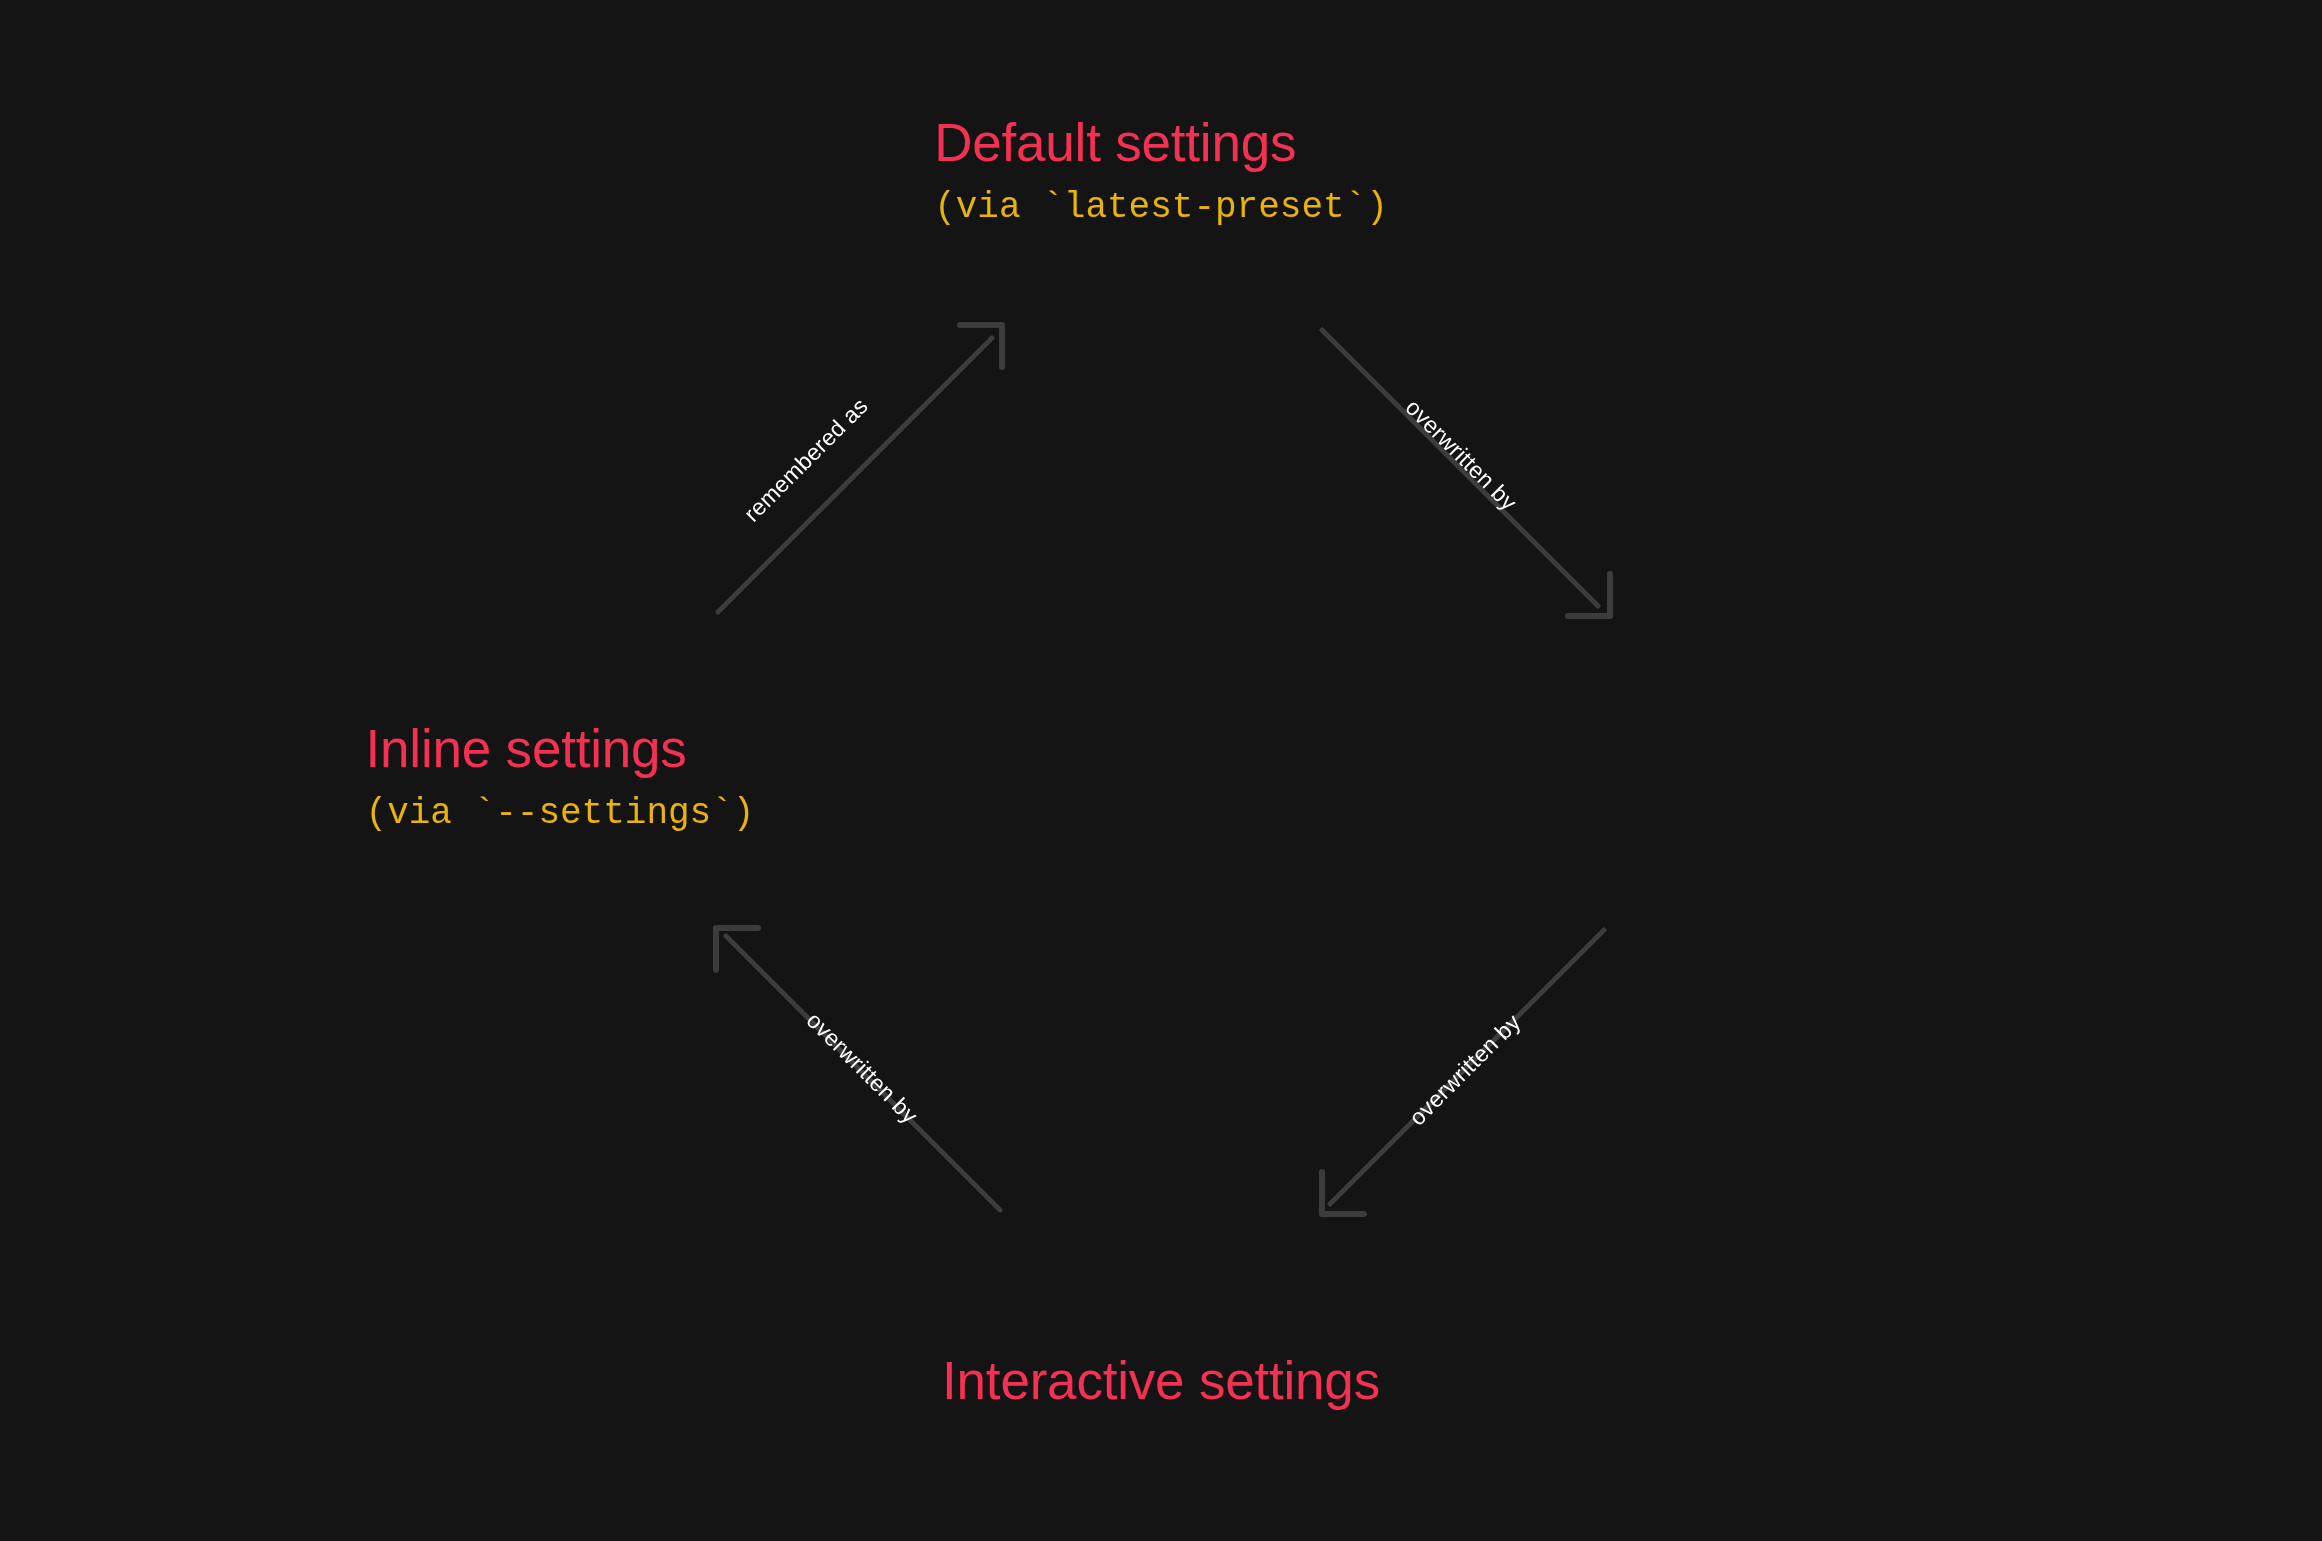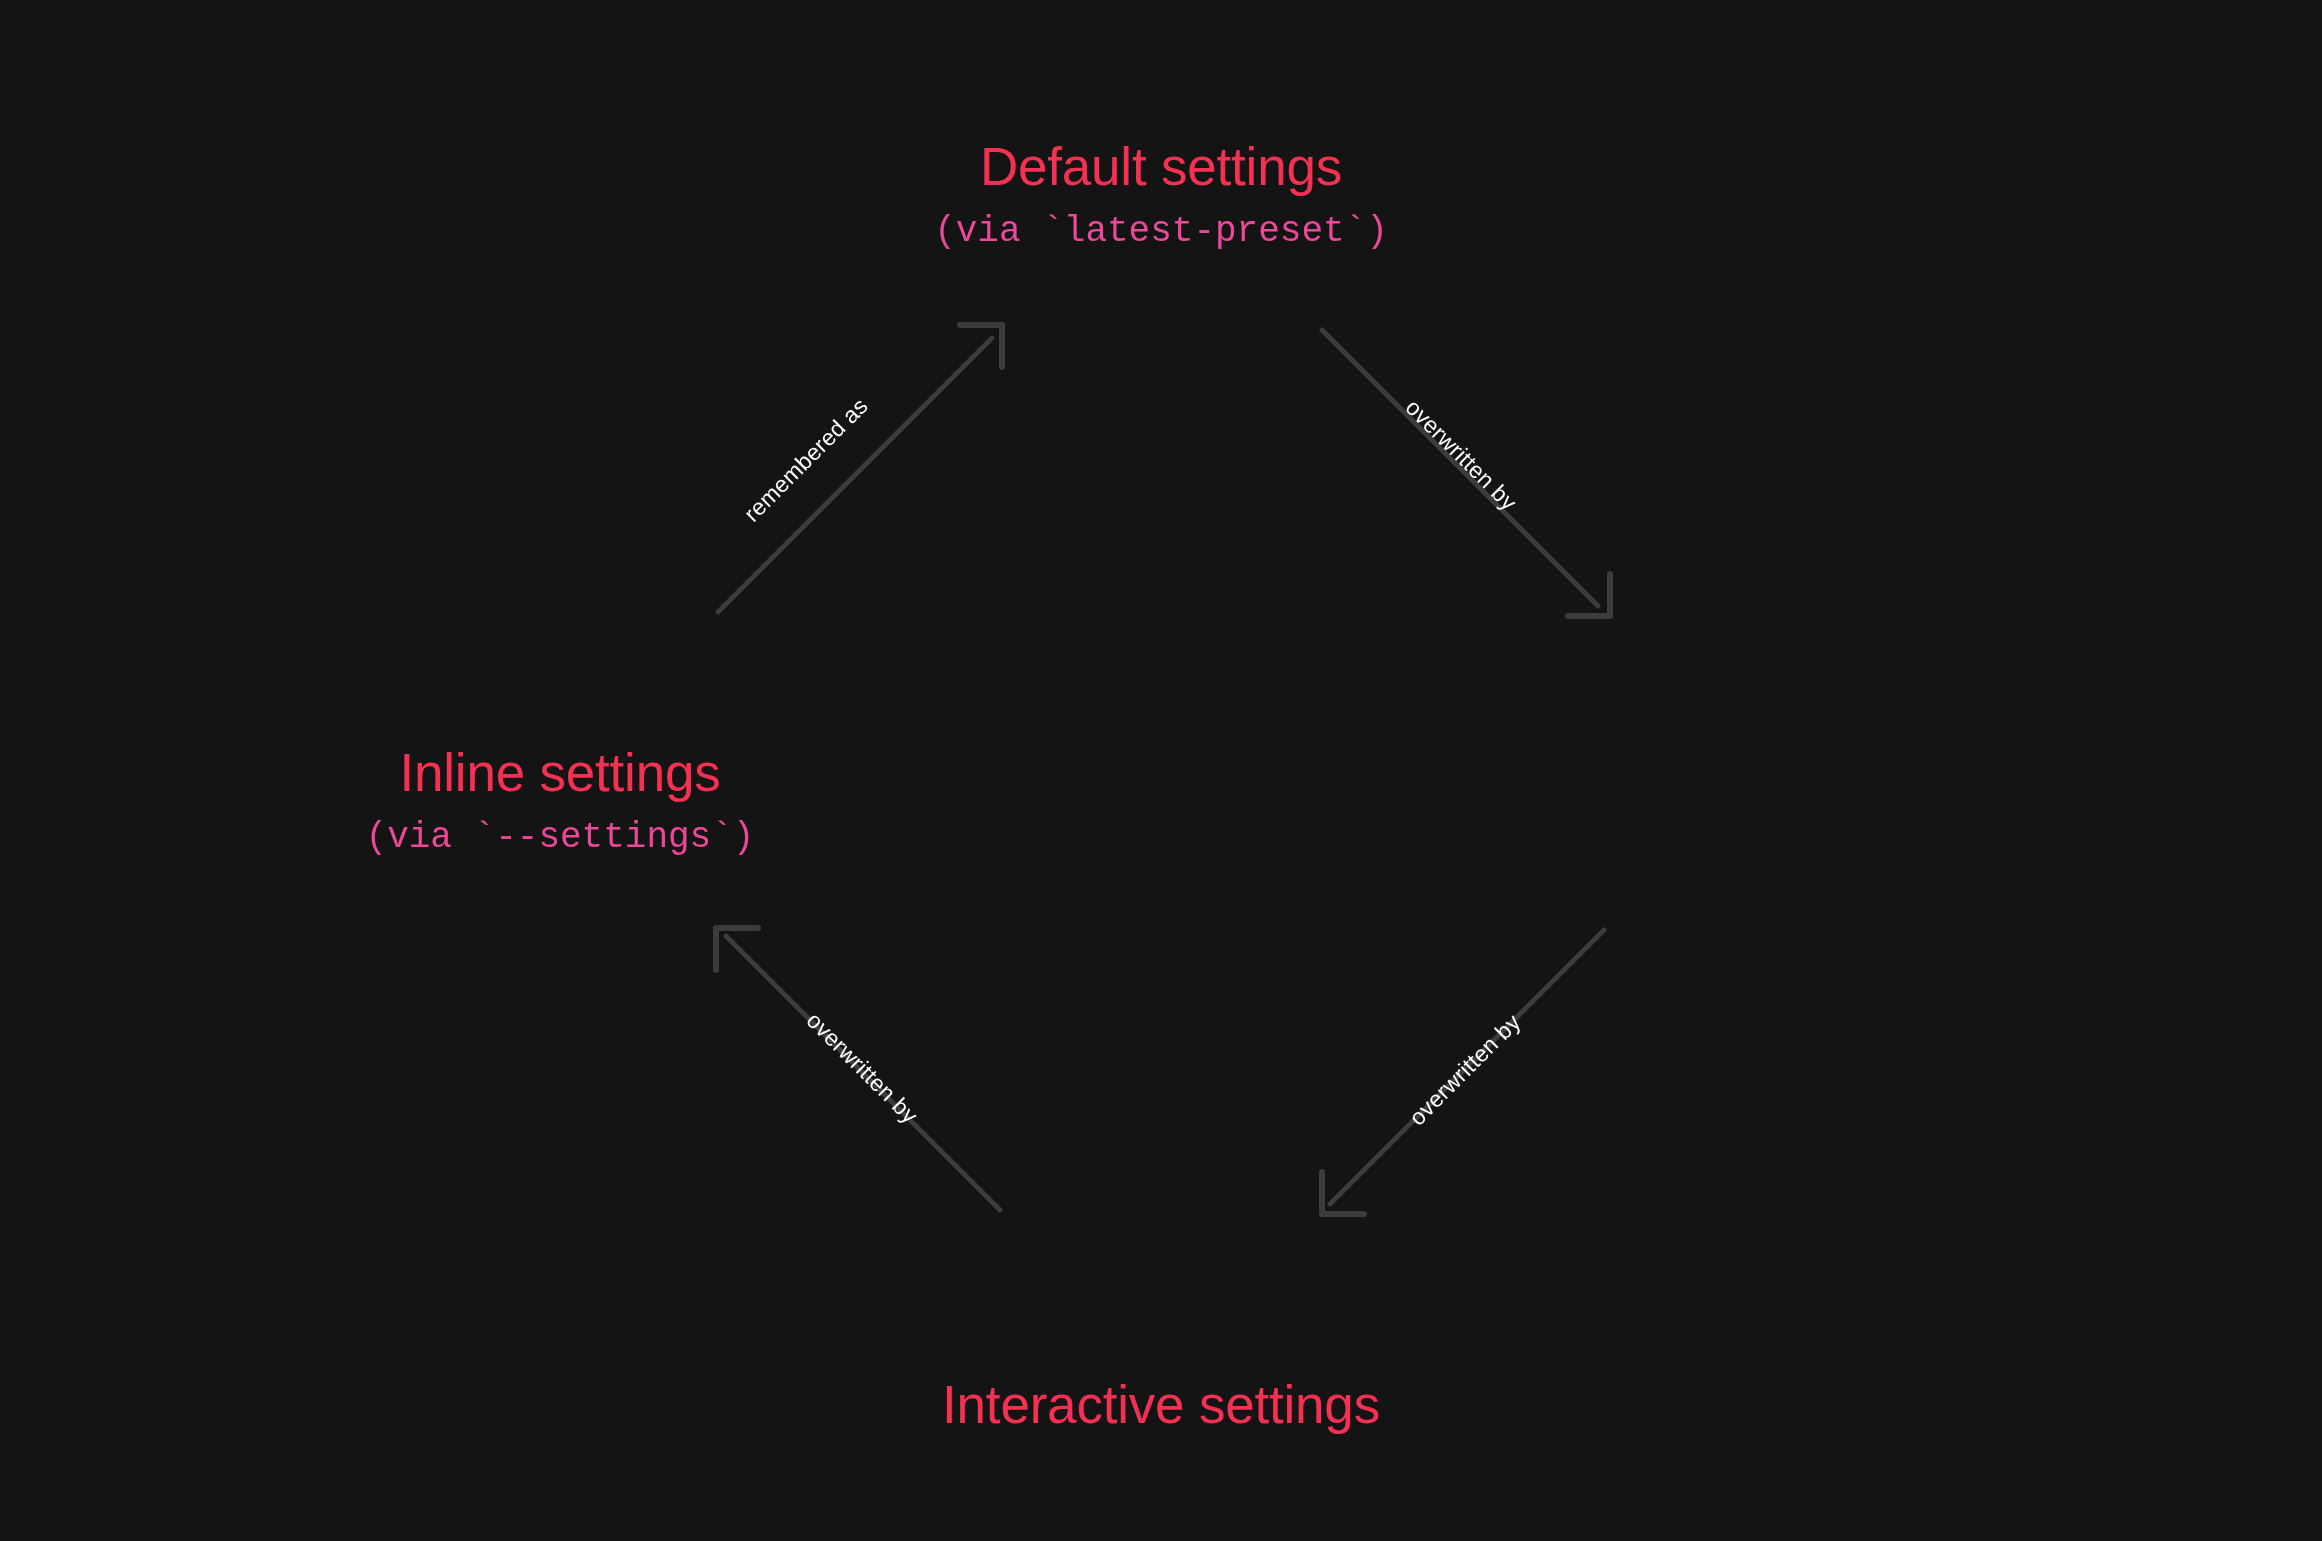--- a/index.html
+++ b/index.html
@@ -25,35 +25,33 @@
     position: absolute;
     left: 0;
     top: 0;
     width: 2322px;
     height: 1541px;
   }
 
   
   .node {
     position: absolute;
-    text-align: center;
     white-space: nowrap;
     transform: translate(-50%, -50%);
-    margin-top: 24px;
   }
   .node-title {
     color: #F43152;
     font-family: "Liberation Sans", sans-serif;
     font-size: 53px;
     font-weight: 400;
     line-height: 1.18;
     letter-spacing: -0.2px;
   }
   .node-sub {
-    color: #ec4899;
+    color: #eab308;
     font-family: "Liberation Mono", monospace;
     font-size: 36px;
     font-weight: 400;
     line-height: 1.3;
     margin-top: 10px;
     letter-spacing: 0px;
   }
 
   .node-default    { left: 1161px; top: 172px; }
   .node-preset     { left: 1766px; top: 778px; }

